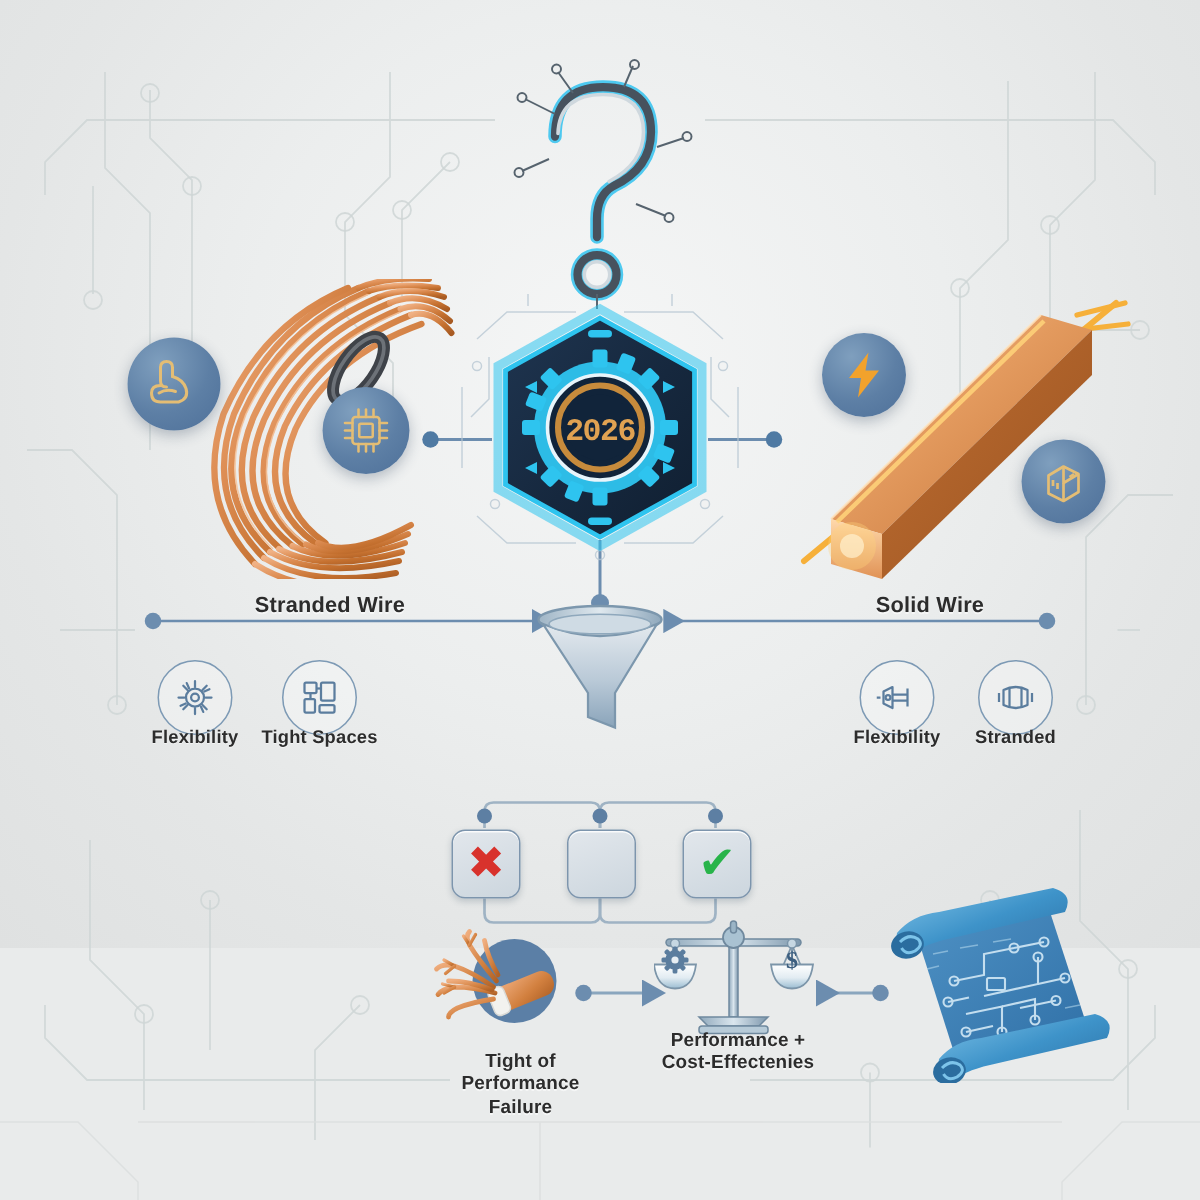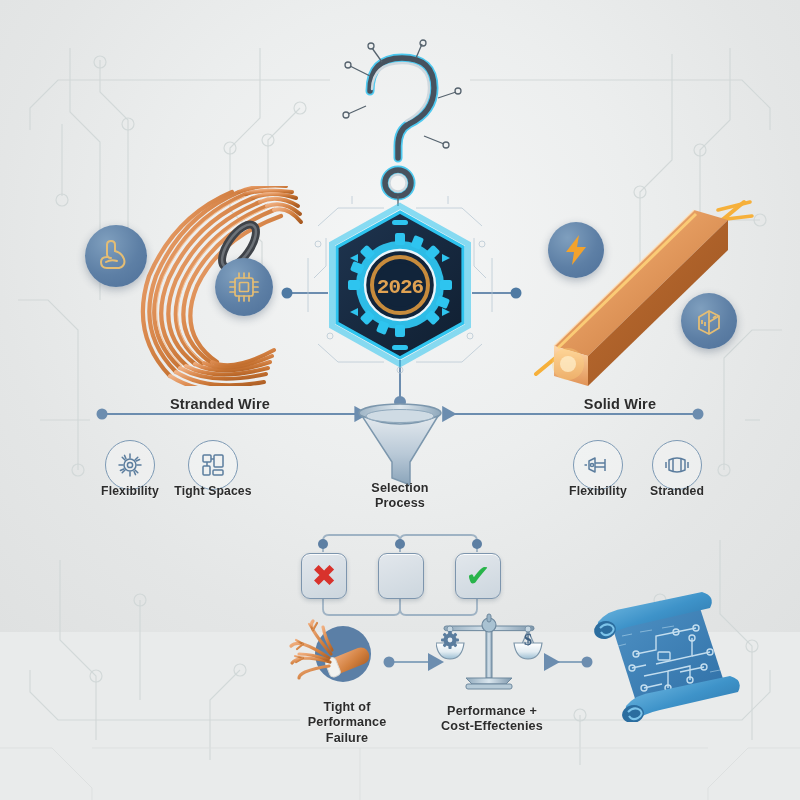--- a/index.html
+++ b/index.html
@@ -457,24 +457,20 @@
         <path d="M7 10 Q15 6 23 10 L23 20 Q15 24 7 20 Z"></path>
         <path d="M11 8 L11 22"></path>
           <path d="M19 8 L19 22"></path>
         <path d="M4 12 L4 18"></path>
           <path d="M26 12 L26 18"></path>
       </g>
     </svg>
   </div>
   <div class="lbl lbl-sm" style="left:617px;top:484px;width:120px;">Stranded</div>
 
-  <div class="lbl lbl-mid" style="left:340px;top:481px;width:120px;">
-    <div>Selection</div>
-    <div>Process</div>
-  </div>
 
   <div class="dbox" style="left:301px;top:553px;color:#d8322c;">
     <span>✖</span>
   </div>
   <div class="dbox" style="left:378px;top:553px;">
     <span></span>
   </div>
   <div class="dbox" style="left:455px;top:553px;color:#28b44a;">
     <span>✔</span>
   </div>
@@ -563,21 +559,21 @@
         <rect x="-1.6" y="-9" width="3.2" height="4" rx="1" transform="rotate(45)"></rect>
         <rect x="-1.6" y="5" width="3.2" height="4" rx="1" transform="rotate(45)"></rect>
         <rect x="-9" y="-1.6" width="4" height="3.2" rx="1" transform="rotate(45)"></rect>
         <rect x="5" y="-1.6" width="4" height="3.2" rx="1" transform="rotate(45)"></rect>
       </g>
       <circle r="2.4" fill="#e7eef3"></circle>
     </g>
 
     <text x="92" y="33" text-anchor="middle" font-family="'Liberation Serif','DejaVu Serif',serif" font-size="16" font-weight="700" fill="#3d5f80">$</text>
   </svg>
-  <div class="lbl lbl-mid" style="left:417px;top:704px;width:150px;">
+  <div class="lbl lbl-mid" style="left:417px;top:686px;width:150px;">
     <div>Performance +</div>
     <div>Cost-Effectenies</div>
   </div>
 
   <svg class="abs" style="left:592px;top:592px;" width="150" height="130" viewBox="0 0 150 130">
 
     <polygon points="20,34 108,16 134,96 46,116" fill="url(#paperG)"></polygon>
 
     <g fill="none" stroke="#cfe6f4" stroke-width="1.4" opacity=".92">
       <path d="M44 62 L64 58 L64 44 L84 40"></path>

